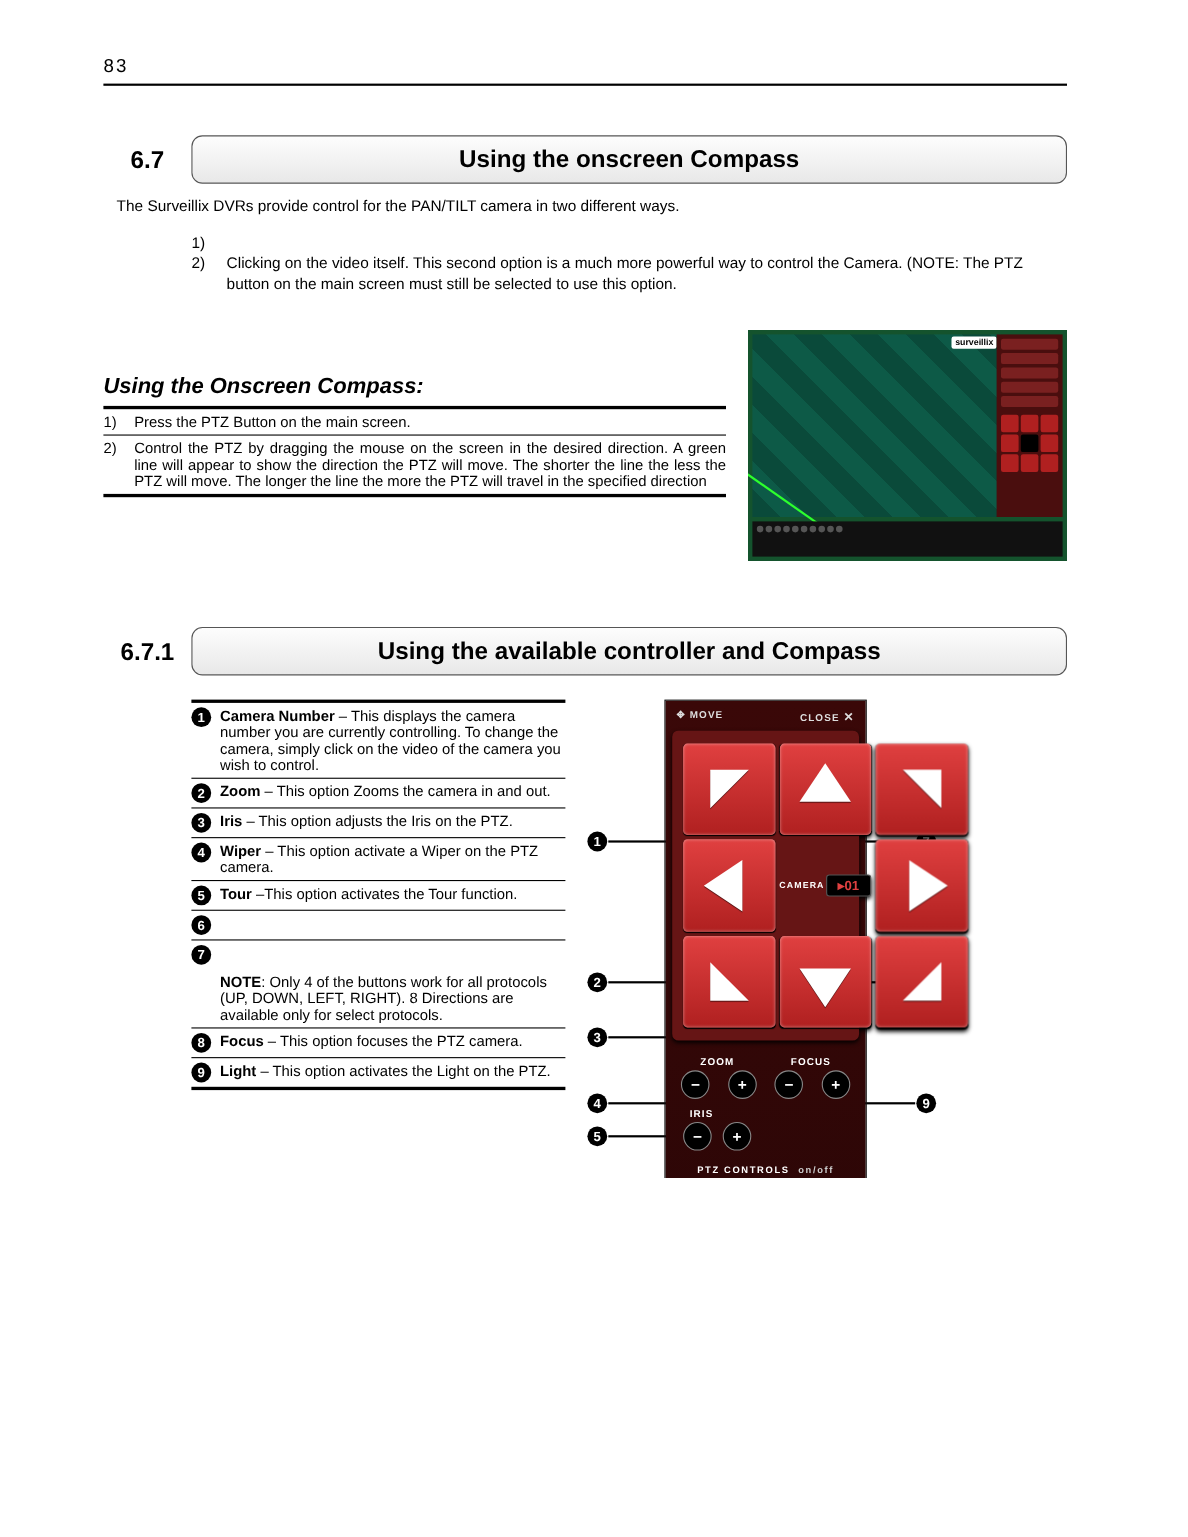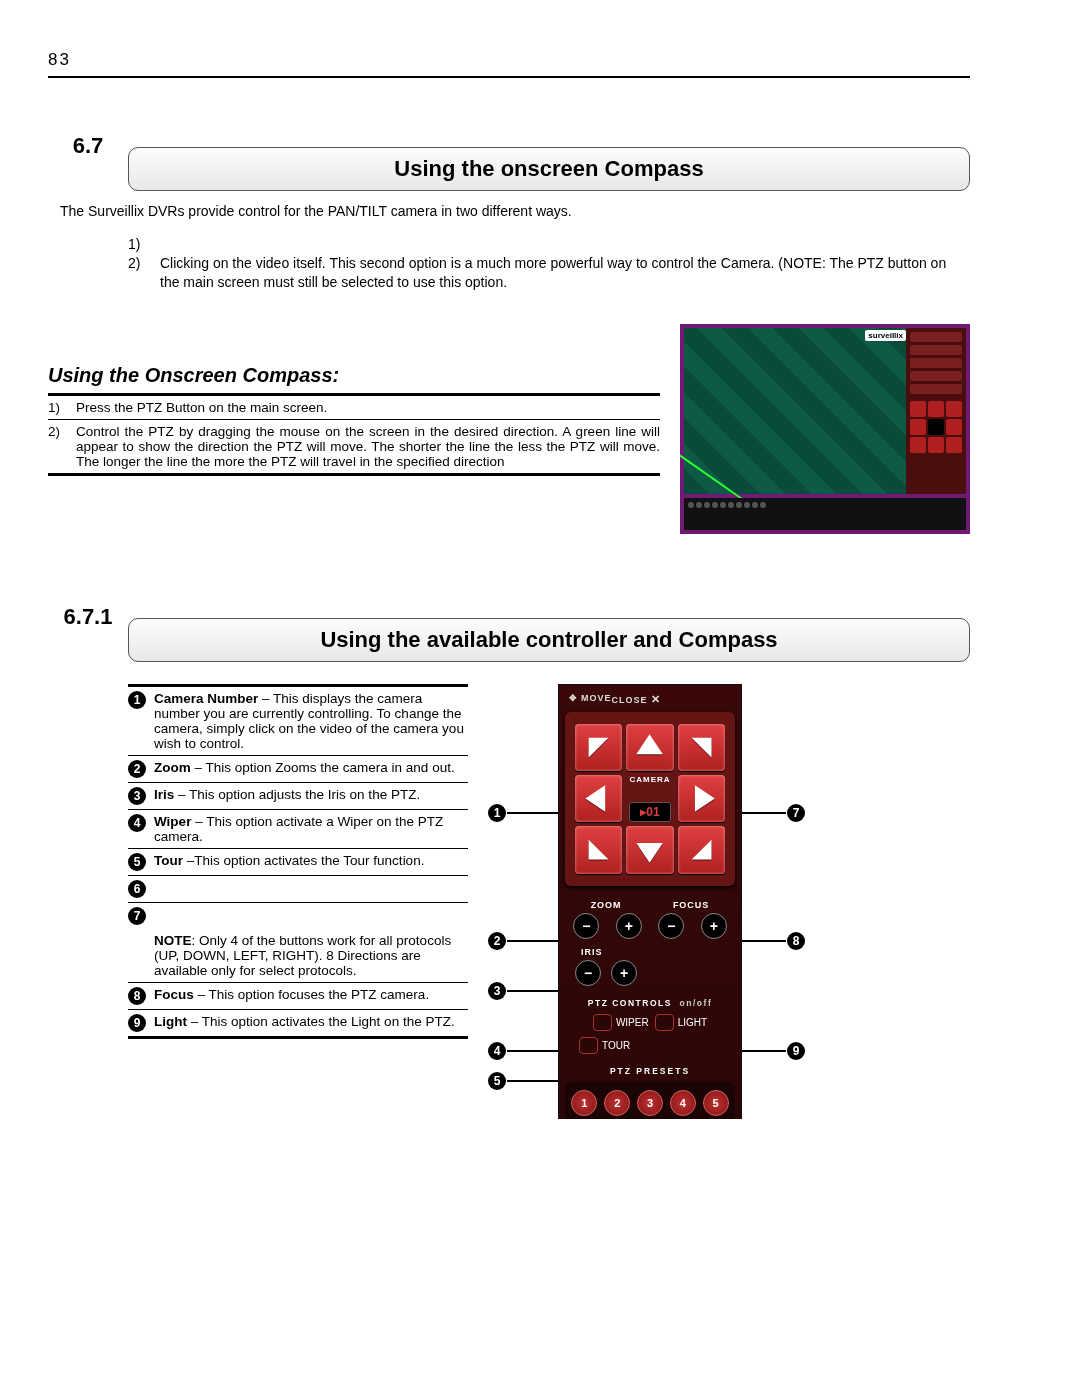--- a/index.html
+++ b/index.html
@@ -4,21 +4,21 @@
 <style>
   body {
     margin: 0;
     padding: 0;
     background: #fff;
     font-family: Arial, Helvetica, sans-serif;
     color: #000;
     width: 1080px;
   }
   .page {
-    padding: 50px 110px 80px 48px;
+    padding: 50px 110px 80px 94px;
     position: relative;
   }
   .pgnum {
     font-size: 17px;
     letter-spacing: 2px;
     padding-bottom: 6px;
     border-bottom: 2.5px solid #000;
     margin-bottom: 45px;
   }
   .sect-row {
@@ -34,21 +34,20 @@
     padding-top: 10px;
   }
   .sect-title {
     flex: 1;
     background: linear-gradient(#fdfdfd, #e8e8e8);
     border: 1.5px solid #555;
     border-radius: 10px;
     padding: 8px 16px;
     font-size: 22px;
     font-weight: bold;
-    margin-top: 24px;
   }
   .intro {
     font-size: 14px;
     margin: 10px 0 16px 12px;
   }
   .num-list {
     padding-left: 80px;
     padding-right: 20px;
     font-size: 14px;
     line-height: 1.35;
@@ -78,21 +77,21 @@
     display: flex;
     border-top: 1px solid #000;
     padding: 4px 0;
   }
   .steps .row:first-child { border-top: none; }
   .steps .n { width: 28px; flex: none; }
   .steps .t { flex: 1; text-align: justify; }
   .screenshot {
     width: 290px;
     height: 210px;
-    background: #701a75;
+    background: #14532d;
     position: relative;
     overflow: hidden;
   }
   .screenshot .video {
     position: absolute;
     inset: 4px 60px 40px 4px;
     background: repeating-linear-gradient(45deg,#0a4a3a,#0a4a3a 18px,#0d5a47 18px,#0d5a47 36px);
   }
   .screenshot .gline {
     position: absolute;
@@ -161,21 +160,21 @@
   .controller {
     position: absolute;
     left: 90px; top: 0;
     width: 170px;
     background: linear-gradient(#3a0808, #2a0606);
     border: 1px solid #111;
     padding: 6px;
     color: #ddd;
     font-family: Verdana, sans-serif;
   }
-  .ctl-hdr { display:flex; justify-content:flex-start; font-size:9px; letter-spacing:1px; padding:2px 4px; font-weight:bold;}
+  .ctl-hdr { display:flex; justify-content:space-between; font-size:9px; letter-spacing:1px; padding:2px 4px; font-weight:bold;}
   .ctl-hdr .x { font-size:11px; }
   .dpad-wrap { background:#661515; border-radius:6px; padding:12px 10px; margin-top:4px; filter:drop-shadow(0 2px 2px #000);}
   .dpad { display:grid; grid-template-columns:repeat(3,1fr); gap:4px; }
   .dpad .cell { aspect-ratio:1; border-radius:4px; position:relative; }
   .dpad .btn { background:linear-gradient(#e04040,#b02020); box-shadow:inset 0 0 3px #fff8, 0 1px 1px #000; display:flex;align-items:center;justify-content:center;}
   .dpad .btn svg { width:70%;height:70%; filter:drop-shadow(0 1px 0 #0008);}
   .cam-label { font-size:8px; letter-spacing:1px; color:#fff; font-weight:bold;}
   .cam-num { background:#000; color:#e04040; padding:2px 10px; border-radius:3px; font-size:12px; font-weight:bold; border:1px solid #555;}
   .zone { margin-top:14px; }
   .zlabels { display:flex; justify-content:space-around; font-size:9px; letter-spacing:1px; font-weight:bold; color:#fff;}
@@ -383,21 +382,21 @@
               <div class="cell btn">
                   <svg viewBox="0 0 10 10">
                     <path d="M8 8 L8 2 L2 2 Z" fill="#fff"></path>
                   </svg>
                 </div>
               <div class="cell btn">
                   <svg viewBox="0 0 10 10">
                     <path d="M1 5 L7 1 L7 9 Z" fill="#fff"></path>
                   </svg>
                 </div>
-              <div class="cell" style="display:flex;flex-direction:column;align-items:center;justify-content:space-between;gap:1px;">
+              <div class="cell" style="display:flex;flex-direction:row;align-items:center;justify-content:space-between;gap:1px;">
                 <span class="cam-label">CAMERA</span>
                 <span class="cam-num">▸<span>01</span></span>
               </div>
               <div class="cell btn">
                   <svg viewBox="0 0 10 10">
                     <path d="M9 5 L3 1 L3 9 Z" fill="#fff"></path>
                   </svg>
                 </div>
               <div class="cell btn">
                   <svg viewBox="0 0 10 10">

